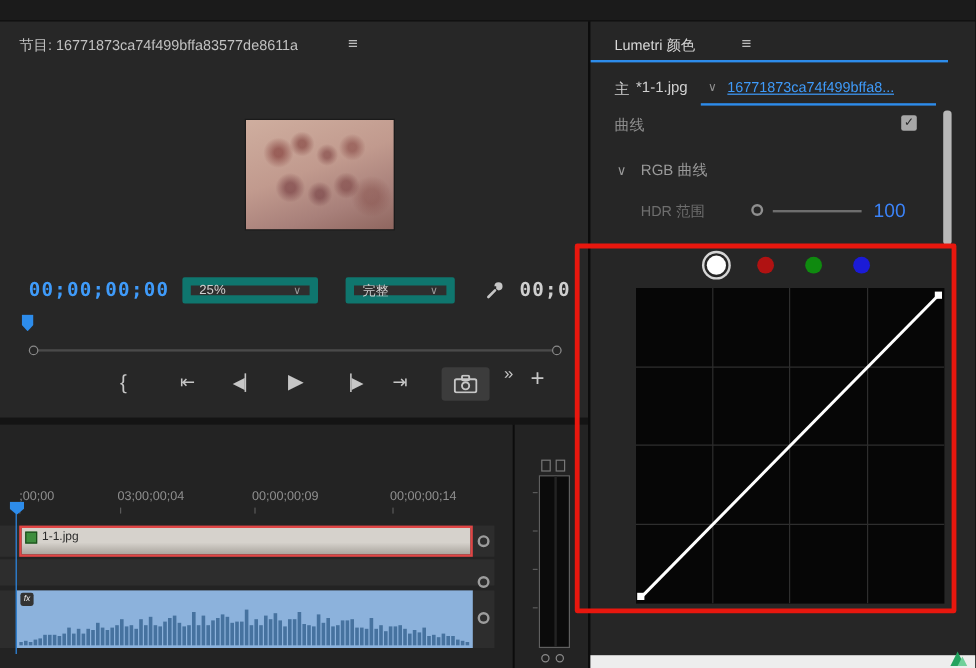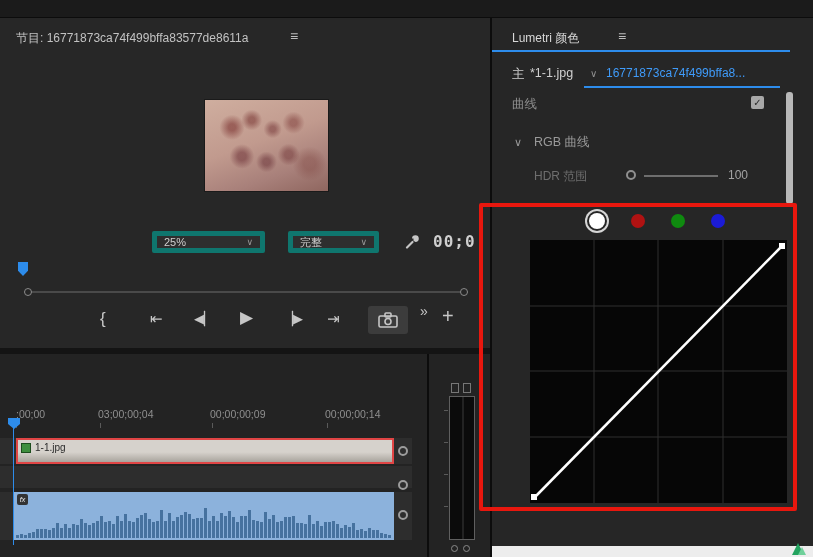--- a/index.html
+++ b/index.html
@@ -38,21 +38,21 @@
       radial-gradient(circle at 68% 60%, rgba(95,30,35,.40) 4%, transparent 11%),
       radial-gradient(circle at 85% 70%, rgba(120,60,55,.35) 5%, transparent 14%),
       linear-gradient(160deg, #cfae9f 0%, #c19a8e 45%, #a8807a 75%, #8f665f 100%);
     box-shadow: 0 0 0 1px #1a1a1a;
   }
 
   
   .tc { font-family:"DejaVu Sans Mono","Liberation Mono",monospace; font-weight:bold; letter-spacing:1px; }
   .timecode-main { left:24px; top:232px; font-size:16px; color:#3f9bfa; cursor:text; }
   .duration-clip { left:433px; top:232px; font-size:16px; color:#cfcfcf; }
-  .dd { position:absolute; height:22px; background:#2e2e2e; border:5px solid #0f766e; border-radius:2px;
+  .dd { position:absolute; height:22px; background:#2e2e2e; border:7px solid #0f766e; border-radius:2px;
         color:#cfcfcf; font-size:11px; display:flex; align-items:center; justify-content:space-between;
         padding:0 7px; cursor:pointer; }
   .dd .chev { color:#9a9a9a; font-size:9px; margin-left:6px; }
   .zoom-dd { left:152px; top:231px; width:113px; }
   .quality-dd { left:288px; top:231px; width:91px; }
   .wrench-btn { left:400px; top:231px; width:24px; height:22px; cursor:pointer; display:flex; align-items:center; justify-content:center; }
 
   
   .mon-playhead { left:18px; top:262px; width:10px; height:14px; background:#2d8ceb; cursor:grab;
     clip-path: polygon(0 0,100% 0,100% 62%,50% 100%,0 62%); }
@@ -97,21 +97,21 @@
   .lum-underline { left:492px; top:50px; width:298px; height:2px; background:#2d8ceb; }
   .tab-underline { left:584px; top:86px; width:196px; height:2px; background:#2d8ceb; }
   .gray-label { color:#8f8f8f; font-size:12.5px; }
   .dim-label { color:#6e6e6e; font-size:12px; }
   .link-blue { color:#3f9bfa; font-size:12px; white-space:nowrap; max-width:175px; overflow:hidden; text-overflow:ellipsis; cursor:pointer; }
   .checkbox { left:751px; top:96px; width:13px; height:13px; background:#a8a8a8; border-radius:2px;
     display:flex; align-items:center; justify-content:center; font-size:10px; color:#2b2b2b; cursor:pointer; }
   .scrollbar-thumb { left:786px; top:92px; width:7px; height:112px; background:#b8b8b8; border-radius:3px; cursor:grab; }
   .hdr-knob { left:626px; top:170px; width:10px; height:10px; border:2px solid #8f8f8f; border-radius:50%; cursor:grab; }
   .hdr-track { left:644px; top:175px; width:74px; height:2px; background:#6e6e6e; cursor:pointer; }
-  .hdr-value { left:728px; top:168px; font-size:12px; color:#a3a3a3; cursor:text; }
+  .hdr-value { left:728px; top:168px; font-size:16px; color:#3b82f6; cursor:text; }
 
   .annotation-rect { left:479px; top:203px; width:318px; height:308px; border:4px solid #e8170e;
     border-radius:2px; z-index:50; pointer-events:none; }
 
   .chan-dot { position:absolute; border-radius:50%; cursor:pointer; z-index:10; }
   .dot-white { left:589px; top:213px; width:16px; height:16px; background:#fff;
     box-shadow:0 0 0 2px #262626, 0 0 0 4px #d6d6d6; }
   .dot-red   { left:631px; top:214px; width:14px; height:14px; background:#b01212; }
   .dot-green { left:671px; top:214px; width:14px; height:14px; background:#0f8a0f; }
   .dot-blue  { left:711px; top:214px; width:14px; height:14px; background:#1b1bd6; }
@@ -129,20 +129,21 @@
 
   <div class="abs top-strip"></div>
 
   <div class="abs program-panel">
     <span class="panel-title" style="position:absolute;left:16px;top:12px;">节目: 16771873ca74f499bffa83577de8611a</span>
     <span class="menu-icon" style="position:absolute;left:290px;top:10px;">≡</span>
   </div>
 
   <div class="abs preview"></div>
 
+  <span class="abs tc timecode-main">00;00;00;00</span>
 
   <div class="dd zoom-dd">
     <span>25%</span>
     <span class="chev">∨</span>
   </div>
 
   <div class="dd quality-dd">
     <span>完整</span>
     <span class="chev">∨</span>
   </div>
@@ -330,21 +331,21 @@
 
   <div class="abs lumetri-panel">
     <span class="panel-title" style="position:absolute;left:20px;top:12px;color:#d8d8d8;">Lumetri 颜色</span>
     <span class="menu-icon" style="position:absolute;left:126px;top:10px;">≡</span>
   </div>
   <div class="abs lum-underline"></div>
 
   <span class="abs gray-label" style="left:512px;top:66px;color:#d0d0d0;">主</span>
   <span class="abs gray-label" style="left:530px;top:66px;color:#d0d0d0;">*1-1.jpg</span>
   <span class="abs" style="left:590px;top:68px;color:#909090;font-size:10px;">∨</span>
-  <span class="abs link-blue" style="left:606px;top:66px;">16771873ca74f499bffa8...</span>
+  <span class="abs link-blue" style="left:606px;top:66px;text-decoration:underline;">16771873ca74f499bffa8...</span>
   <div class="abs tab-underline"></div>
 
   <span class="abs gray-label" style="left:512px;top:96px;">曲线</span>
   <div class="abs checkbox">
     <span>✓</span>
   </div>
   <div class="abs scrollbar-thumb"></div>
 
   <span class="abs" style="left:514px;top:136px;color:#9a9a9a;font-size:11px;">∨</span>
   <span class="abs gray-label" style="left:534px;top:134px;color:#9a9a9a;">RGB 曲线</span>

